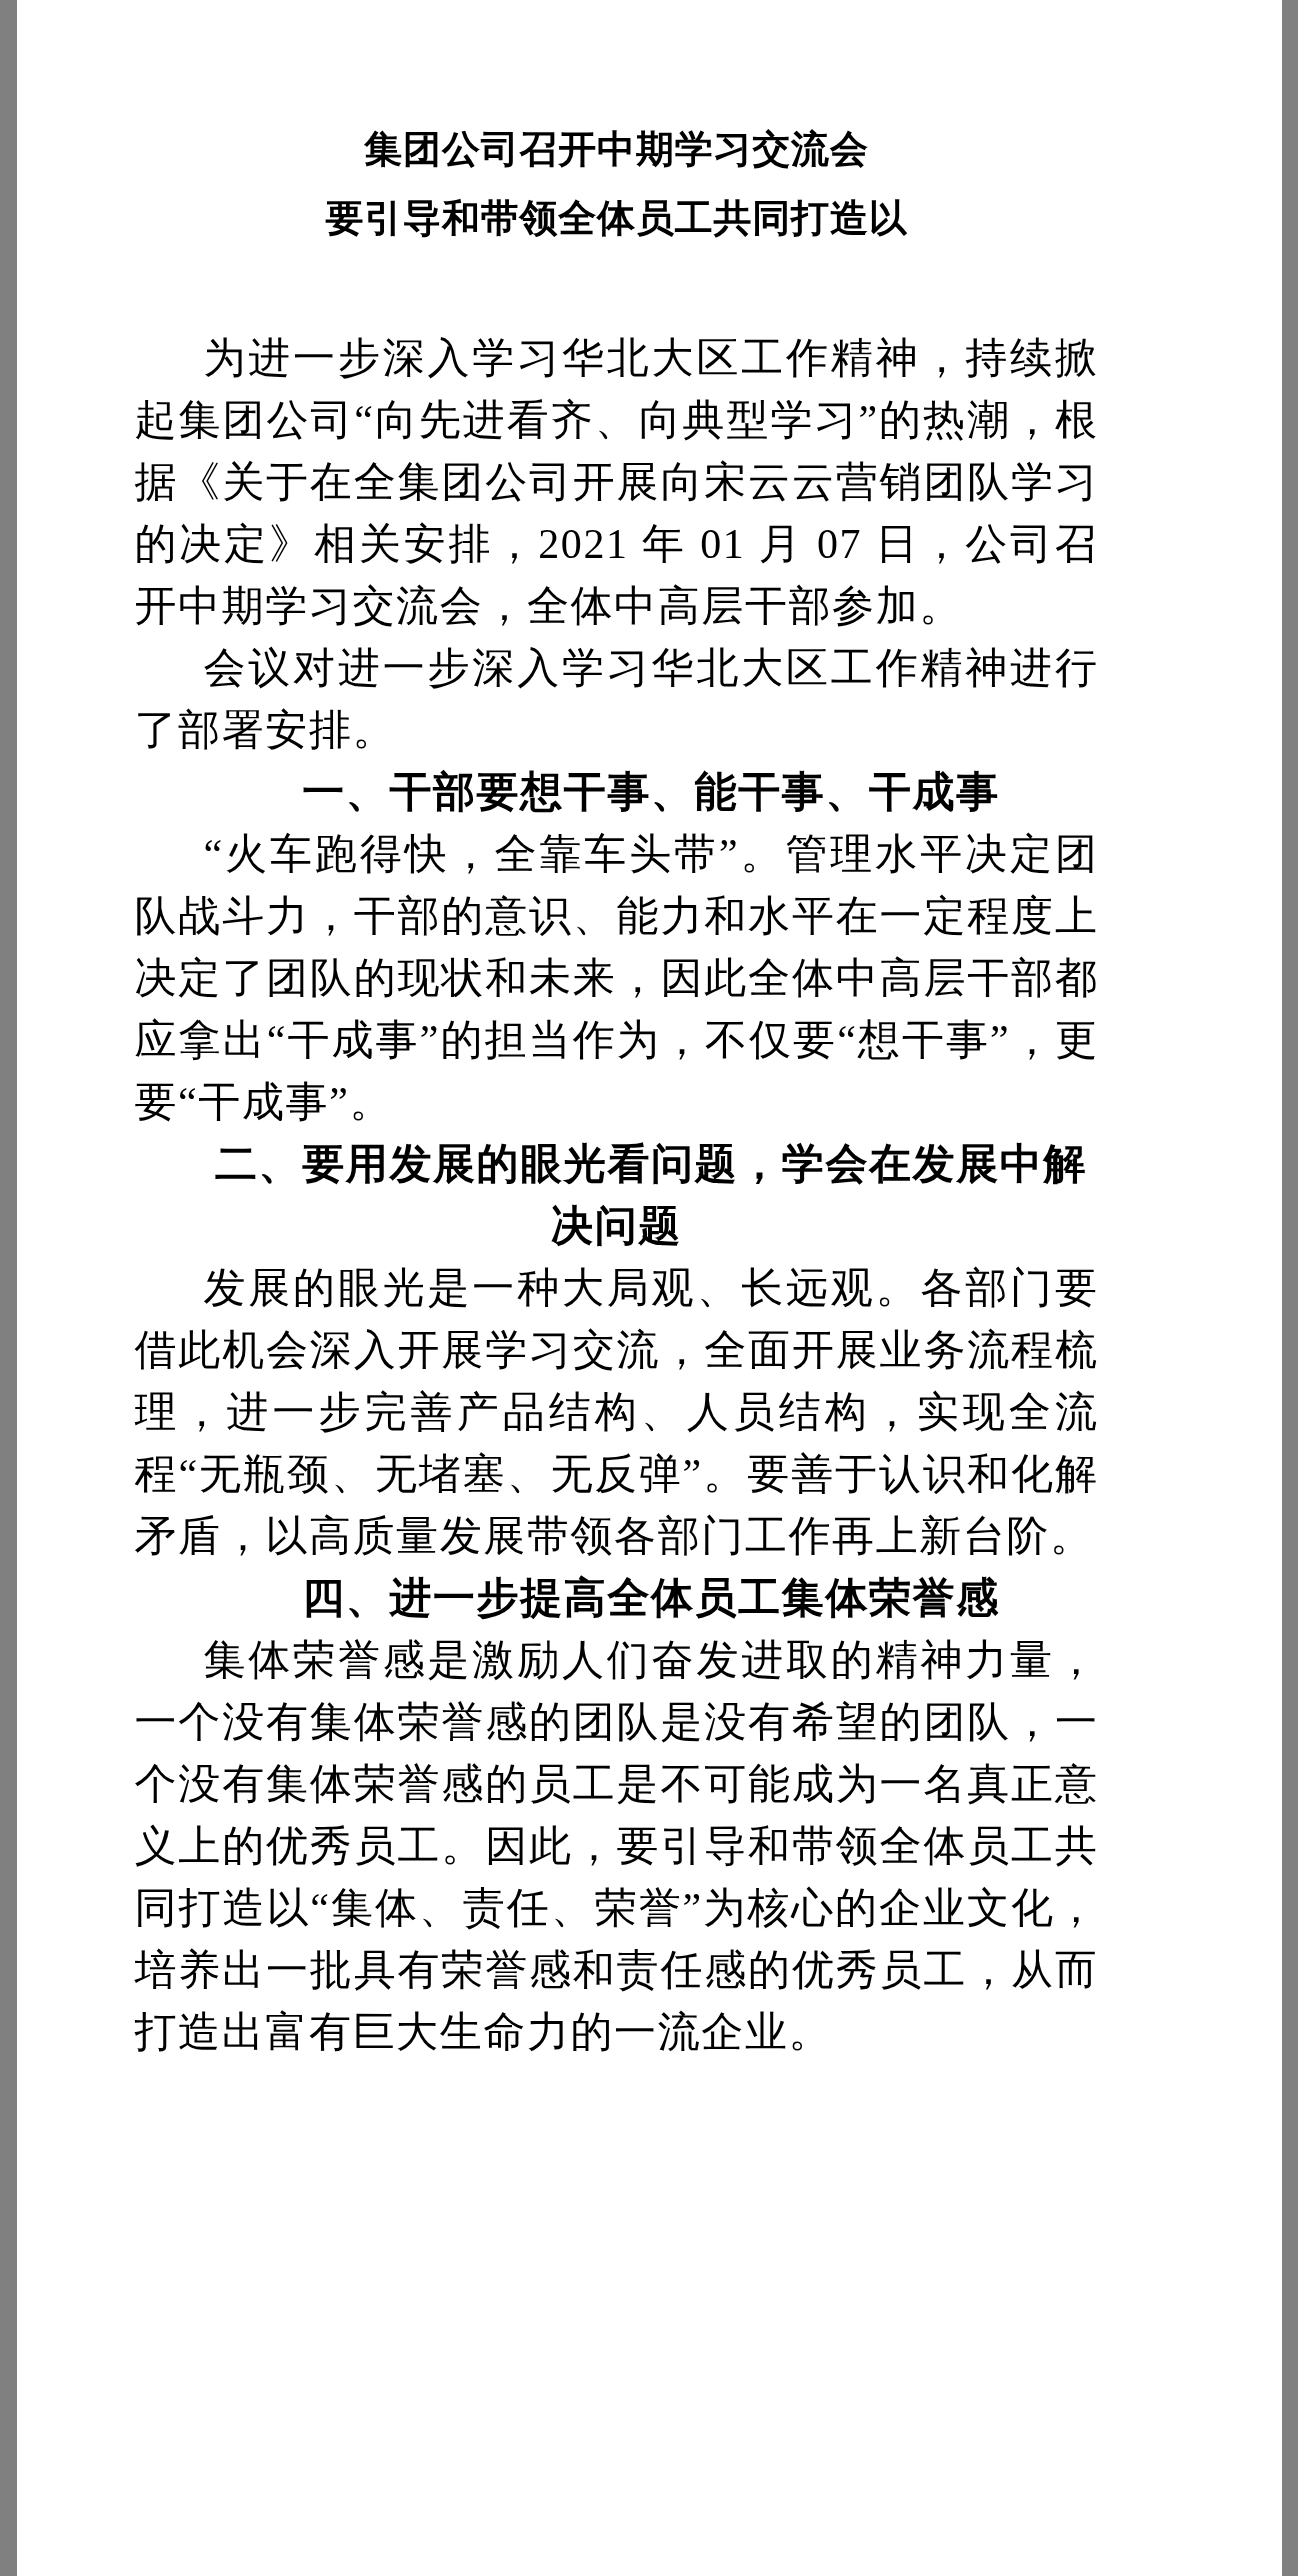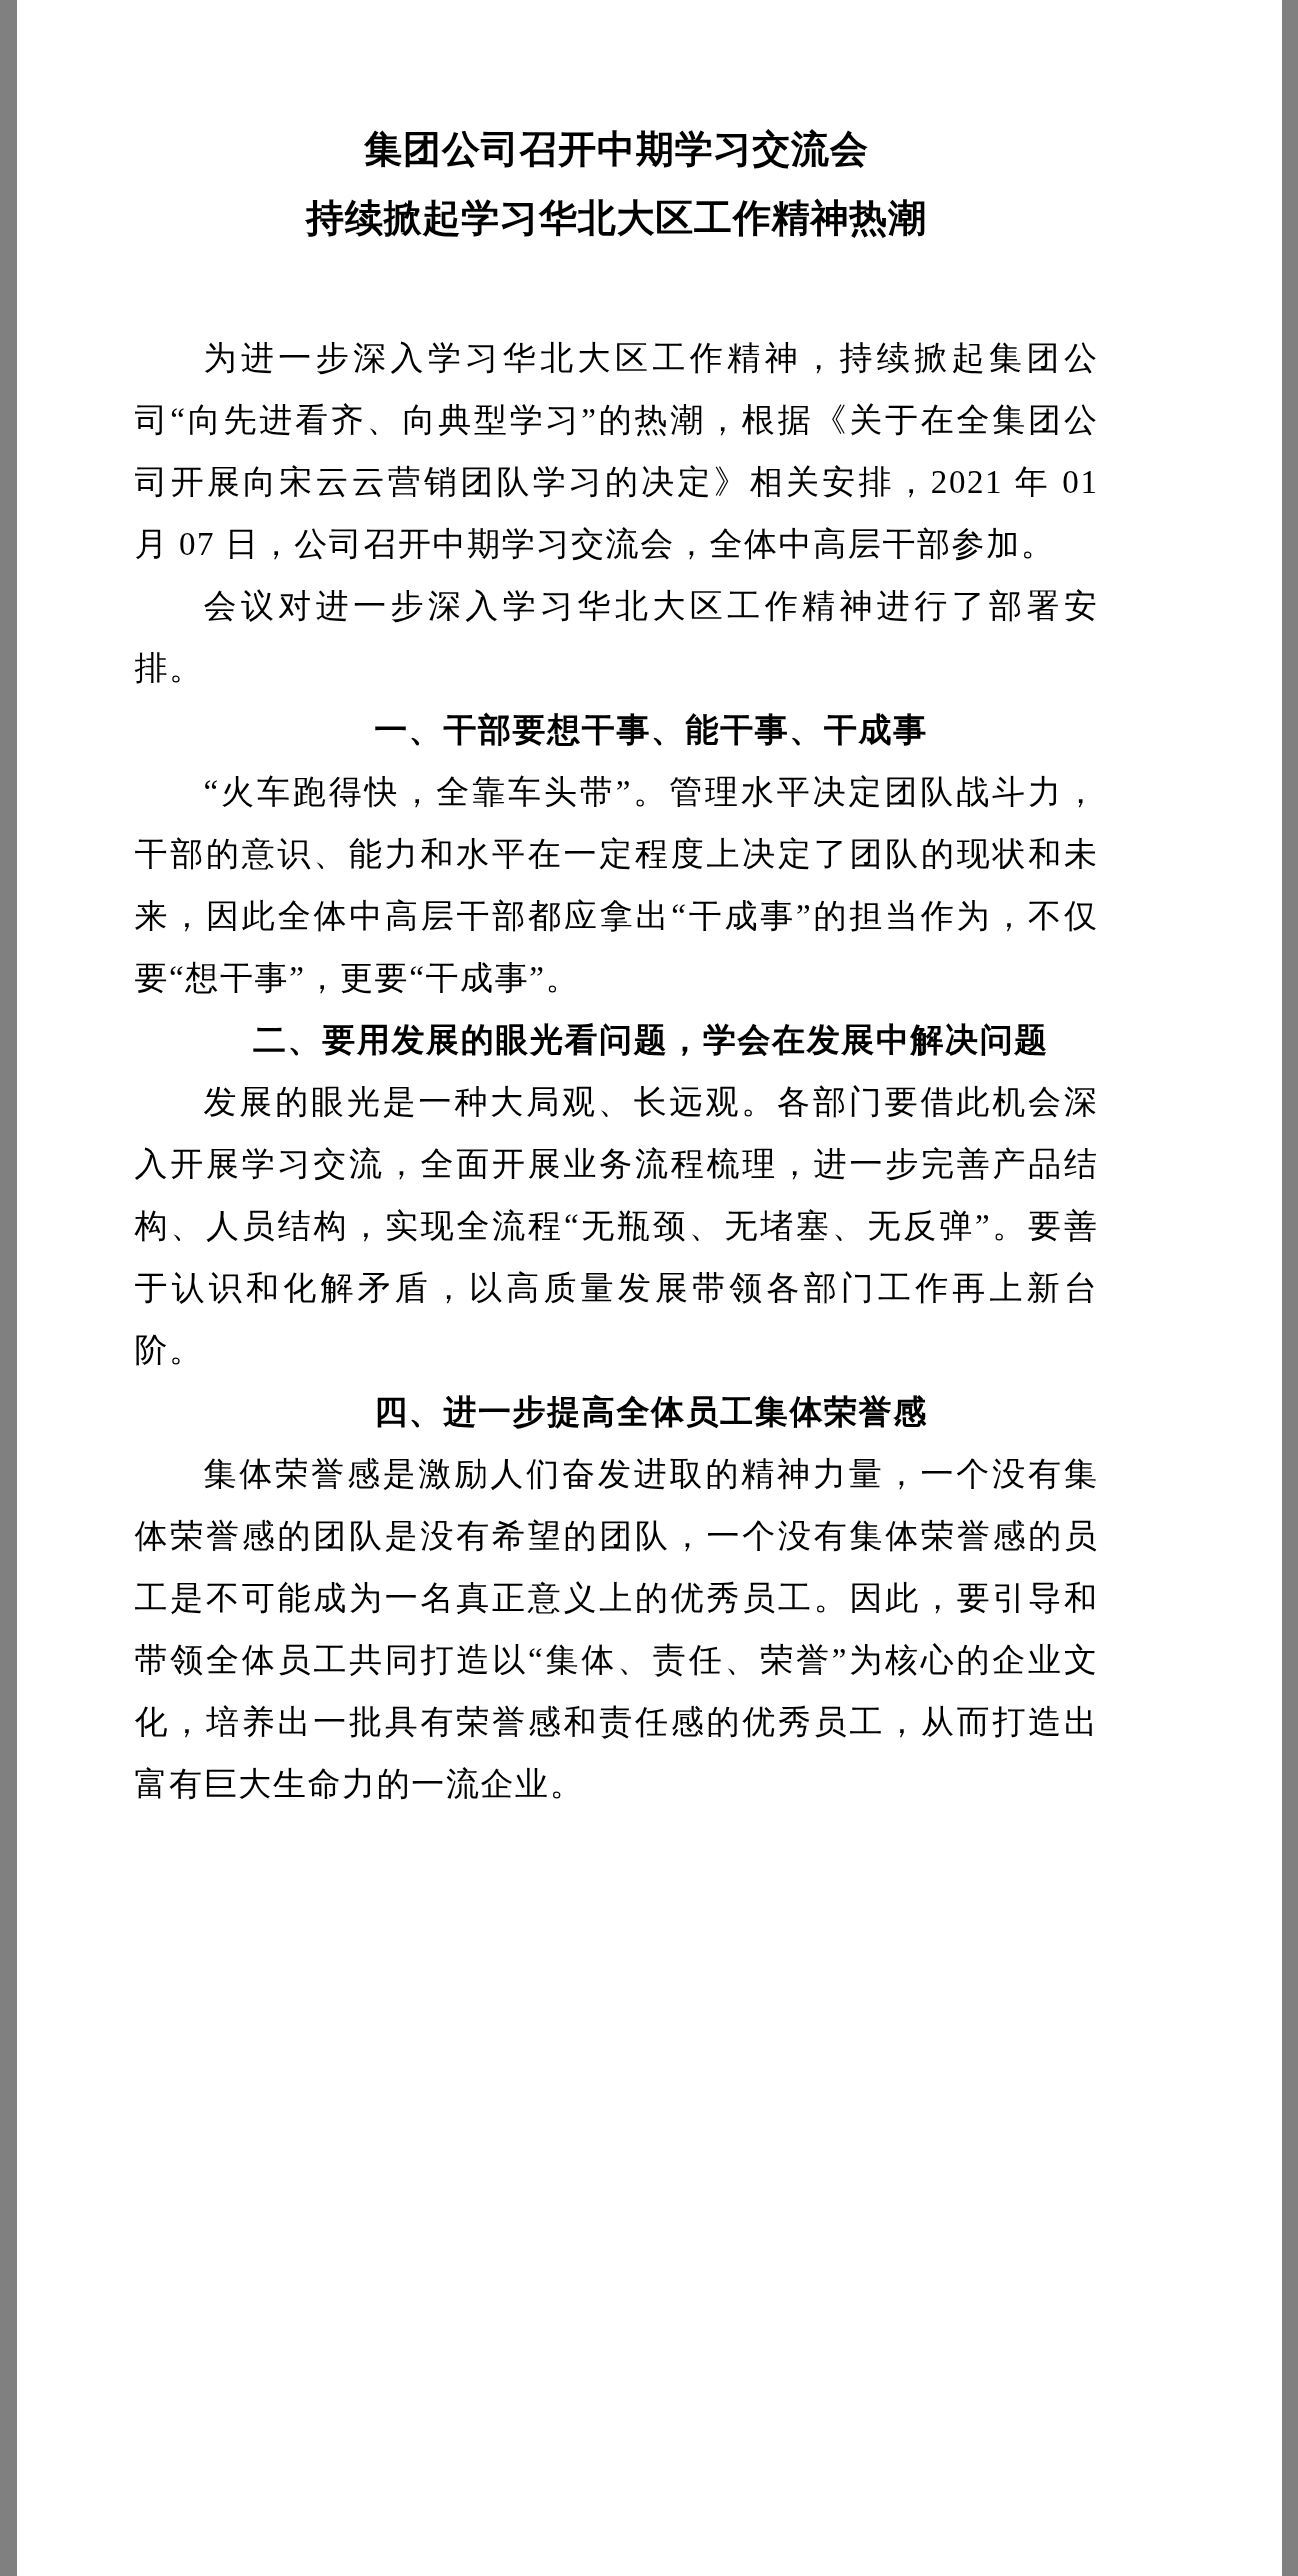--- a/index.html
+++ b/index.html
@@ -25,21 +25,21 @@
     line-height: 69px;
     font-weight: bold;
     letter-spacing: 0.8px;
     font-family: "Liberation Serif", "DejaVu Serif", serif;
   }
   .doc-body {
     margin-top: 74px;
   }
   .doc-body p {
     margin: 0;
-    font-size: 33px;
+    font-size: 42px;
     line-height: 62px;
     letter-spacing: 1.6px;
     text-indent: 69px;
     text-align: justify;
     text-justify: inter-ideograph;
     word-break: break-all;
     overflow-wrap: break-word;
   }
   .doc-body p.body-para {
     font-family: "Liberation Serif", "DejaVu Serif", serif;
@@ -50,21 +50,21 @@
     font-weight: bold;
     text-align: center;
   }
 </style>
 </head>
 <body>
 
 <div class="page">
   <div class="title-block">
     <div>集团公司召开中期学习交流会</div>
-    <div>持续掀起学习华北大区工作精神热潮</div>
+    <div>要引导和带领全体员工共同打造以</div>
   </div>
   <div class="doc-body">
       <p class="body-para">为进一步深入学习华北大区工作精神，持续掀起集团公司“向先进看齐、向典型学习”的热潮，根据《关于在全集团公司开展向宋云云营销团队学习的决定》相关安排，2021 年 01 月 07 日，公司召开中期学习交流会，全体中高层干部参加。</p>
       <p class="body-para">会议对进一步深入学习华北大区工作精神进行了部署安排。</p>
       <p class="heading">一、干部要想干事、能干事、干成事</p>
       <p class="body-para">“火车跑得快，全靠车头带”。管理水平决定团队战斗力，干部的意识、能力和水平在一定程度上决定了团队的现状和未来，因此全体中高层干部都应拿出“干成事”的担当作为，不仅要“想干事”，更要“干成事”。</p>
       <p class="heading">二、要用发展的眼光看问题，学会在发展中解决问题</p>
       <p class="body-para">发展的眼光是一种大局观、长远观。各部门要借此机会深入开展学习交流，全面开展业务流程梳理，进一步完善产品结构、人员结构，实现全流程“无瓶颈、无堵塞、无反弹”。要善于认识和化解矛盾，以高质量发展带领各部门工作再上新台阶。</p>
       <p class="heading">四、进一步提高全体员工集体荣誉感</p>
       <p class="body-para">集体荣誉感是激励人们奋发进取的精神力量，一个没有集体荣誉感的团队是没有希望的团队，一个没有集体荣誉感的员工是不可能成为一名真正意义上的优秀员工。因此，要引导和带领全体员工共同打造以“集体、责任、荣誉”为核心的企业文化，培养出一批具有荣誉感和责任感的优秀员工，从而打造出富有巨大生命力的一流企业。</p>

